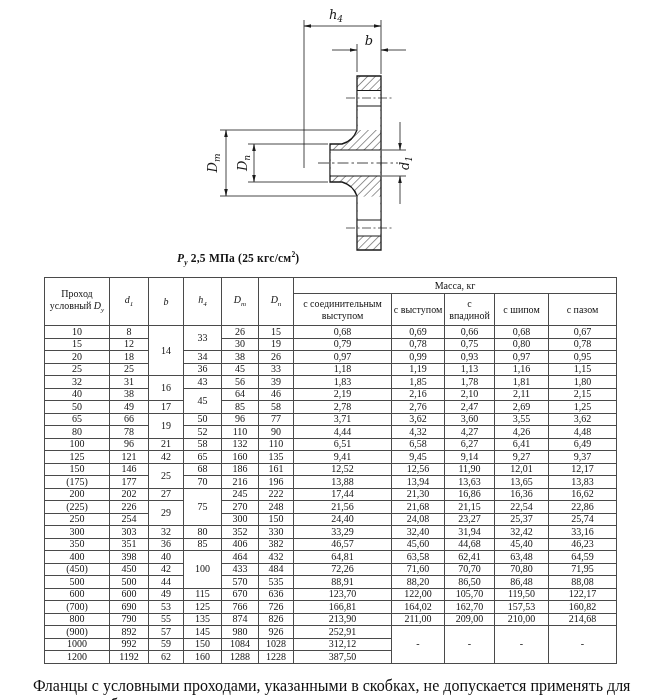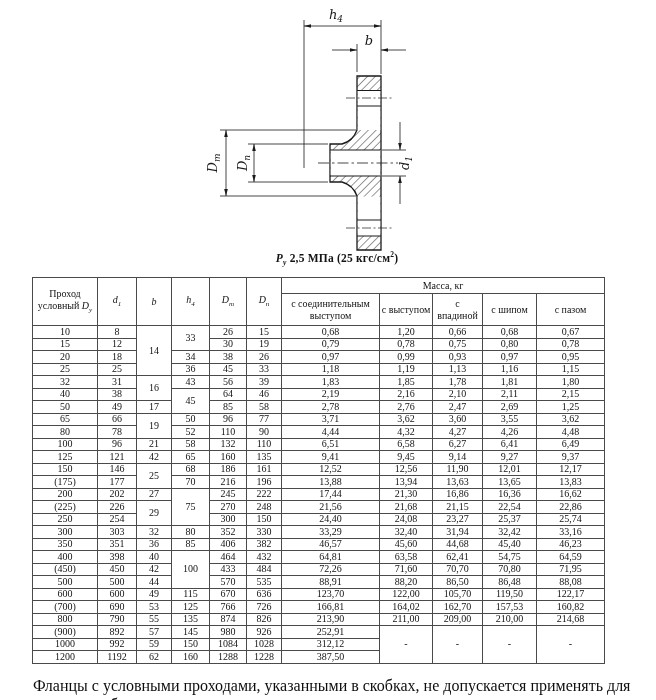--- a/index.html
+++ b/index.html
@@ -3,27 +3,27 @@
 <meta charset="utf-8">
 <style>
   html,body{margin:0;padding:0}
   body{
     width:656px;height:700px;position:relative;overflow:hidden;
     background:#ffffff;color:#131313;
     font-family:"Liberation Serif", serif;
   }
   .drawing-wrap{position:absolute;left:0;top:0;width:656px;height:272px}
   .drawing-caption{
-    position:absolute;left:177px;top:250px;width:320px;text-align:center;
+    position:absolute;left:177px;top:250px;width:320px;text-align:left;
     font-size:11.5px;font-weight:bold;letter-spacing:.2px;
   }
   .drawing-caption i{font-family:"Liberation Serif",serif}
   .drawing-caption sub{font-size:7.5px;font-style:italic}
   .drawing-caption sup{font-size:7.5px}
-  .table-wrap{position:absolute;left:32px;top:277px}
+  .table-wrap{position:absolute;left:44px;top:277px}
   table{border-collapse:collapse;table-layout:fixed;width:572px;border:1.5px solid #333}
   th,td{border:1px solid #4a4a4a;text-align:center;vertical-align:middle;
         font-weight:normal;padding:0 1px;overflow:hidden}
   thead th{font-size:10px;line-height:1.18}
   thead tr.h1 th{height:15px}
   thead tr.h2 th{height:31px}
   tbody td{font-size:10px;height:11.5px;line-height:1}
   .dimvar{font-style:italic}
   th sub{font-size:7px;font-style:italic}
   .footnote{
@@ -147,21 +147,21 @@
     </thead>
     <tbody>
         <tr>
           <td>10</td>
           <td>8</td>
           <td rowspan="4">14</td>
           <td rowspan="2">33</td>
           <td>26</td>
           <td>15</td>
           <td>0,68</td>
-          <td>1,20</td>
+          <td>0,69</td>
           <td>0,66</td>
           <td>0,68</td>
           <td>0,67</td>
         </tr>
         <tr>
           <td>15</td>
           <td>12</td>
           <td>30</td>
           <td>19</td>
           <td>0,79</td>
@@ -372,21 +372,21 @@
         <tr>
           <td>400</td>
           <td>398</td>
           <td>40</td>
           <td rowspan="3">100</td>
           <td>464</td>
           <td>432</td>
           <td>64,81</td>
           <td>63,58</td>
           <td>62,41</td>
-          <td>54,75</td>
+          <td>63,48</td>
           <td>64,59</td>
         </tr>
         <tr>
           <td>(450)</td>
           <td>450</td>
           <td>42</td>
           <td>433</td>
           <td>484</td>
           <td>72,26</td>
           <td>71,60</td>

